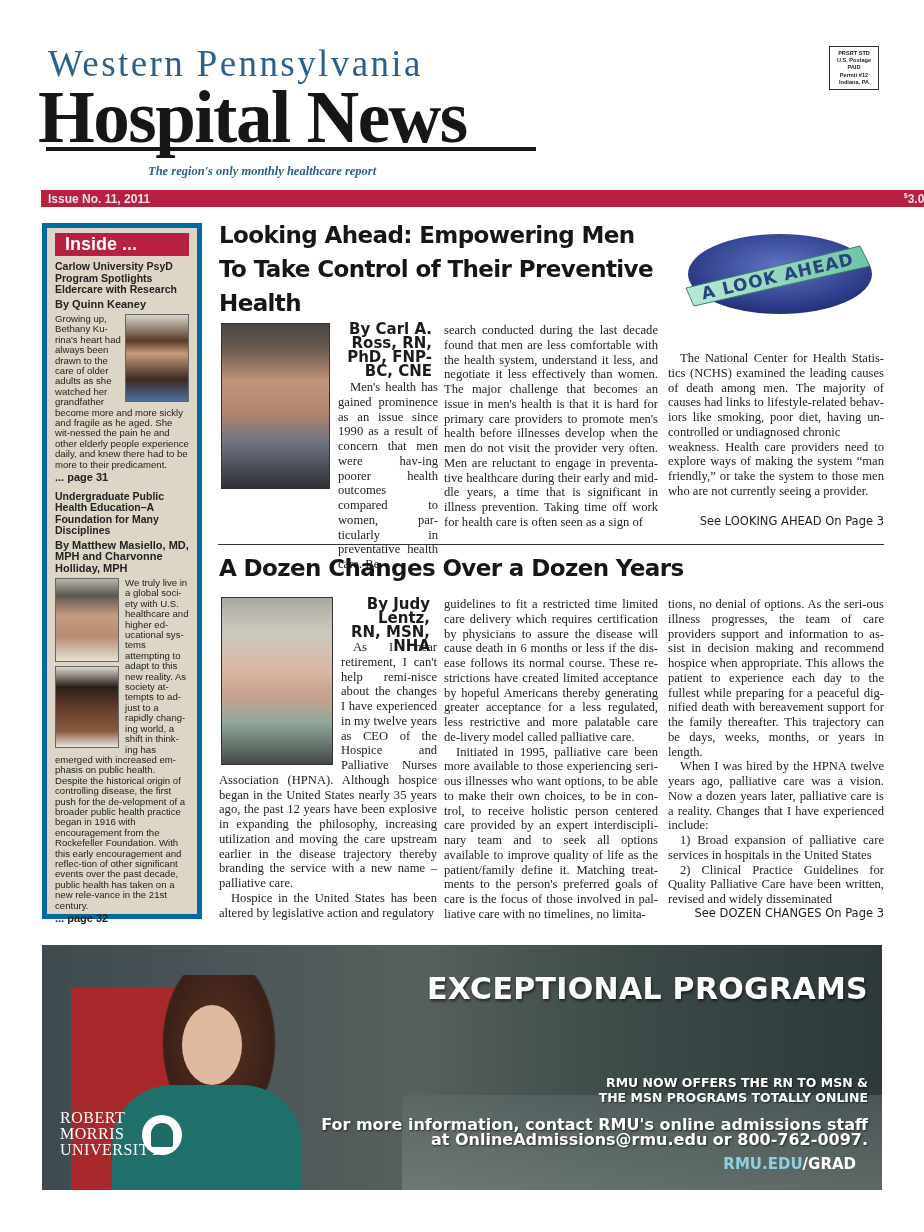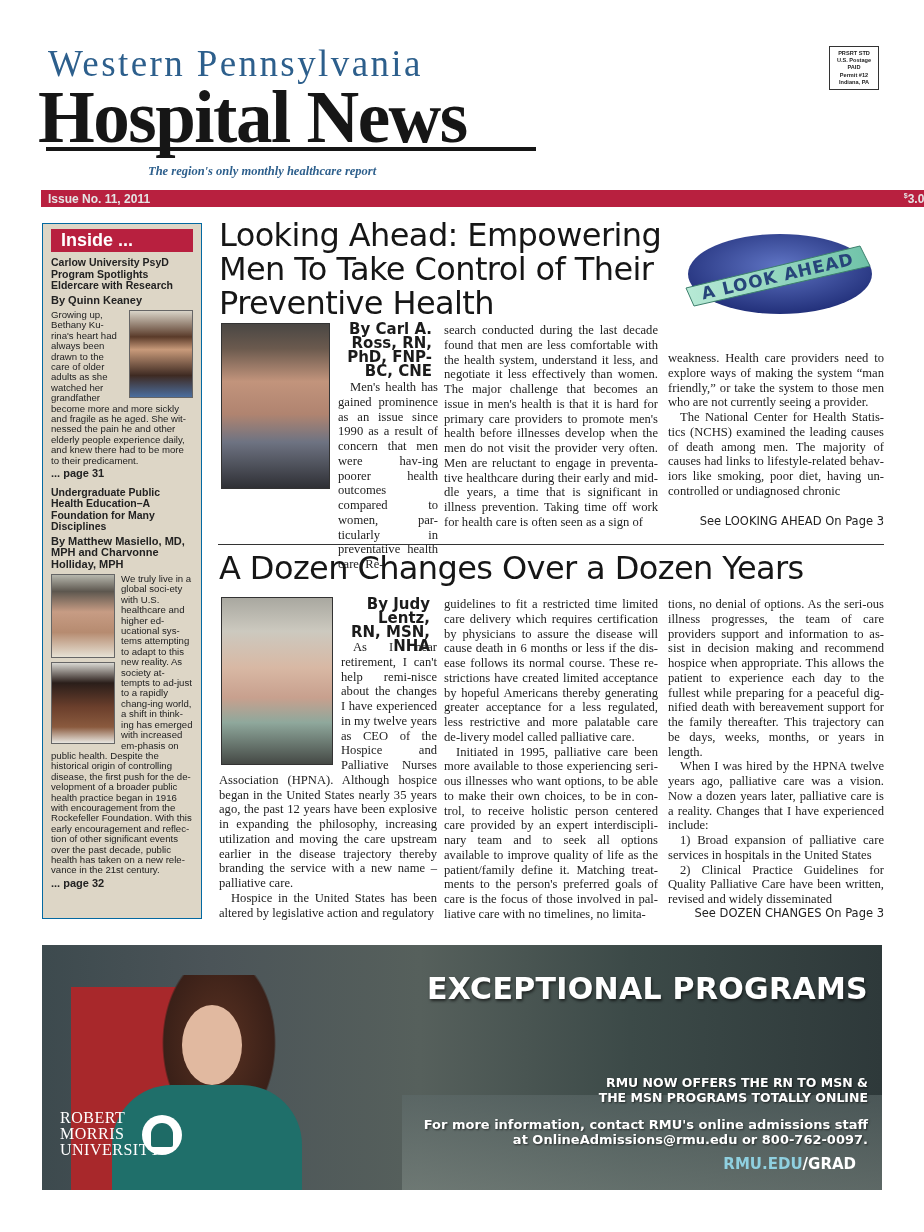--- a/index.html
+++ b/index.html
@@ -10,32 +10,32 @@
   .mast-top { left: 48px; top: 42px; font-family: "Liberation Serif", serif; font-size: 37px; letter-spacing: 2.4px; color: #2d5f8c; }
   .mast-main { left: 38px; top: 78px; font-family: "Liberation Serif", serif; font-weight: bold; font-size: 73px; letter-spacing: -1.5px; color: #161616; line-height: 80px; }
   .mast-rule { left: 46px; top: 147px; width: 490px; height: 4px; background: #161616; }
   .tagline { left: 148px; top: 164px; font-family: "Liberation Serif", serif; font-style: italic; font-weight: bold; font-size: 12.5px; color: #2d5f8c; }
   .postage { left: 829px; top: 46px; width: 50px; height: 44px; border: 1px solid #333; font-family: "Liberation Sans", sans-serif; font-size: 5.6px; font-weight: bold; text-align: center; line-height: 7.2px; padding-top: 3px; color: #222; }
 
   .issue-bar { left: 41px; top: 190px; width: 896px; height: 17px; background: #b8203f; color: #e5e5e5; font-family: "Liberation Sans", sans-serif; font-weight: bold; font-size: 12px; display: flex; justify-content: space-between; align-items: center; padding: 0 6px 0 7px; }
   .issue-bar sup { font-size: 7px; }
 
   
-  .inside { left: 42px; top: 223px; width: 160px; height: 696px; background: #ddd6c6; border: 1px solid #0369a1; padding: 5px 8px; font-family: "Liberation Sans", sans-serif; font-size: 9.6px; line-height: 10.4px; color: #222; }
+  .inside { left: 42px; top: 223px; width: 160px; height: 696px; background: #ddd6c6; border: 5px solid #0369a1; padding: 5px 8px; font-family: "Liberation Sans", sans-serif; font-size: 9.6px; line-height: 10.4px; color: #222; }
   .inside-title { background: #b8203f; color: #fff; font-weight: bold; font-size: 18px; padding: 1px 10px; margin-bottom: 5px; height: 23px; line-height: 21px; }
   .inside h4 { font-size: 10.5px; font-weight: bold; line-height: 11.5px; margin-bottom: 3px; }
   .inside .by { font-size: 11px; font-weight: bold; line-height: 11.5px; margin-bottom: 4px; }
   .inside .more { font-weight: bold; font-size: 11px; margin: 2px 0 8px; }
   .photo { background: linear-gradient(180deg,#8a8174,#5b5a55); border: 1px solid #666; }
   .ph-q { float: right; width: 64px; height: 88px; margin: 0 0 2px 4px; background: linear-gradient(180deg,#d9d4c8 0%,#5a3b2a 30%,#c89a7a 45%,#3e2a22 75%,#4b6e9e 100%); }
   .ph-m { float: left; width: 64px; height: 84px; margin: 0 6px 4px 0; background: linear-gradient(180deg,#b7b7ad 0%,#5d574f 20%,#c79c84 45%,#b68b70 70%,#e6e1d4 100%); }
   .ph-c { float: left; clear: left; width: 64px; height: 82px; margin: 0 6px 4px 0; background: linear-gradient(180deg,#d9d8d2 0%,#2a1e1a 25%,#6b3f2c 55%,#8a5a3e 80%,#e8e6e0 100%); }
 
   
-  .h1 { font-family: "DejaVu Sans", sans-serif; font-weight: normal; font-size: 32px; line-height: 34px; letter-spacing: -0.6px; color: #161616; }
+  .h1 { font-family: "DejaVu Sans", sans-serif; font-weight: bold; font-size: 23px; line-height: 34px; letter-spacing: -0.6px; color: #161616; }
   .col { font-family: "Liberation Serif", serif; font-size: 12.6px; line-height: 14.75px; text-align: justify; color: #222; }
   .col p { text-indent: 12px; }
   .byline { font-family: "DejaVu Sans", sans-serif; font-weight: bold; font-size: 15px; line-height: 14px; text-align: right; }
   .see { font-family: "DejaVu Sans", sans-serif; font-size: 11.5px; color: #222; text-align: right; }
   .see b { font-weight: normal; }
   .divider { left: 218px; top: 544px; width: 666px; height: 1px; background: #333; }
 
   .ph-ross { left: 221px; top: 323px; width: 109px; height: 166px; background: linear-gradient(180deg,#4a4744 0%,#6b5a4e 15%,#c2947c 35%,#b08470 55%,#6e7382 72%,#2f3035 100%); border: 1px solid #333; }
   .ph-lentz { left: 221px; top: 597px; width: 112px; height: 168px; background: linear-gradient(180deg,#a9a8a0 0%,#ccc9bf 20%,#d8b8a4 42%,#c8a08e 60%,#8fa89c 75%,#454945 100%); border: 1px solid #333; }
 
@@ -44,21 +44,21 @@
 
   
   .ad { left: 42px; top: 945px; width: 840px; height: 245px; overflow: hidden; background: linear-gradient(90deg,#3d4a4e 0%,#4b5458 20%,#56605c 45%,#3c4a48 70%,#2e393a 100%); }
   .ad-red { left: 29px; top: 42px; width: 190px; height: 203px; background: #a8282b; }
   .ad-nurse-hair { left: 112px; top: 30px; width: 130px; height: 170px; background: radial-gradient(ellipse at 50% 40%, #5a3222 0%, #3a2018 60%, transparent 62%); }
   .ad-nurse-face { left: 140px; top: 60px; width: 60px; height: 80px; border-radius: 50%; background: #e1b9a0; }
   .ad-nurse-body { left: 70px; top: 140px; width: 190px; height: 110px; border-radius: 60px 60px 0 0; background: #1f6f6a; }
   .ad-floor { left: 360px; top: 150px; width: 480px; height: 95px; background: linear-gradient(180deg,#5d6a6a,#7d8883); opacity: .6; }
   .ad-h { right: 14px; top: 24px; text-align: right; font-family: "DejaVu Sans", sans-serif; font-weight: bold; color: #fff; font-size: 30px; line-height: 39px; letter-spacing: 0.3px; text-shadow: 1px 2px 3px rgba(0,0,0,.6); }
   .ad-sub { right: 14px; top: 130px; text-align: right; font-family: "DejaVu Sans", sans-serif; font-weight: bold; color: #fff; font-size: 12.5px; line-height: 15px; text-shadow: 1px 1px 2px rgba(0,0,0,.6); }
-  .ad-info { right: 14px; top: 172px; text-align: right; font-family: "DejaVu Sans", sans-serif; font-weight: bold; color: #fff; font-size: 13px; line-height: 15px; text-shadow: 1px 1px 2px rgba(0,0,0,.6); }
+  .ad-info { right: 14px; top: 172px; text-align: right; font-family: "DejaVu Sans", sans-serif; font-weight: bold; color: #fff; font-size: 16px; line-height: 15px; text-shadow: 1px 1px 2px rgba(0,0,0,.6); }
   .ad-url { right: 26px; top: 210px; font-family: "DejaVu Sans", sans-serif; font-weight: bold; font-size: 15px; color: #fff; }
   .ad-url .u1 { color: #8fd0e0; }
   .ad-logo { left: 18px; top: 165px; font-family: Liberation Serif, serif; color: #fff; font-size: 16px; line-height: 16px; letter-spacing: 0.5px; }
   .ad-logo-mark { left: 100px; top: 170px; width: 40px; height: 40px; border-radius: 50%; background: #fff; }
   .ad-logo-mark::after { content: ""; position: absolute; left: 9px; top: 8px; width: 22px; height: 24px; background: #1e6b66; border-radius: 11px 11px 2px 2px; }
 </style>
 </head>
 <body>
 
 <div class="abs mast-top">Western Pennsylvania</div>
@@ -115,22 +115,22 @@
 
 <div class="abs photo ph-ross"></div>
 <div class="abs byline" style="left:342px; top:322px; width:90px;">By Carl A. Ross, RN, PhD, FNP-BC, CNE</div>
 <div class="abs col" style="left:338px; top:380px; width:100px;">
   <p style="width:100px">Men's health has gained prominence as an issue since 1990 as a result of concern that men were hav-ing poorer health outcomes compared to women, par-ticularly in preventative health care. Re-</p>
 </div>
 <div class="abs col" style="left:444px; top:323px; width:214px;">
   <p style="text-indent:0">search conducted during the last decade found that men are less comfortable with the health system, understand it less, and negotiate it less effectively than women. The major challenge that becomes an issue in men's health is that it is hard for primary care providers to promote men's health before illnesses develop when the men do not visit the provider very often. Men are reluctant to engage in preventa-tive healthcare during their early and mid-dle years, a time that is significant in illness prevention. Taking time off work for health care is often seen as a sign of</p>
 </div>
 <div class="abs col" style="left:668px; top:351px; width:216px;">
+  <p>The National Center for Health Statis-tics (NCHS) examined the leading causes of death among men. The majority of causes had links to lifestyle-related behav-iors like smoking, poor diet, having un-controlled or undiagnosed chronic</p>
   <p style="text-indent:0">weakness. Health care providers need to explore ways of making the system “man friendly,” or take the system to those men who are not currently seeing a provider.</p>
-  <p>The National Center for Health Statis-tics (NCHS) examined the leading causes of death among men. The majority of causes had links to lifestyle-related behav-iors like smoking, poor diet, having un-controlled or undiagnosed chronic</p>
 </div>
 <div class="abs see" style="left:668px; top:514px; width:216px;">
   <span>See</span>
   <b>LOOKING AHEAD</b>
   <span>On</span>
   <b>Page 3</b>
 </div>
 
 <div class="abs divider"></div>
 

